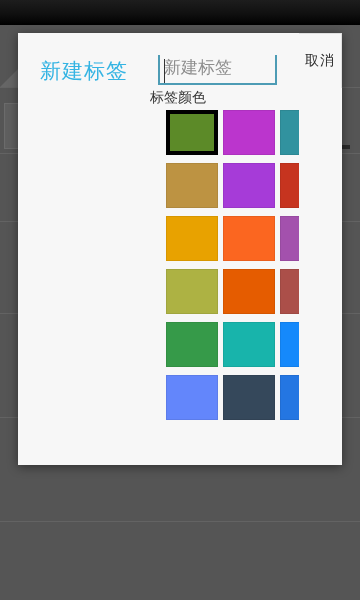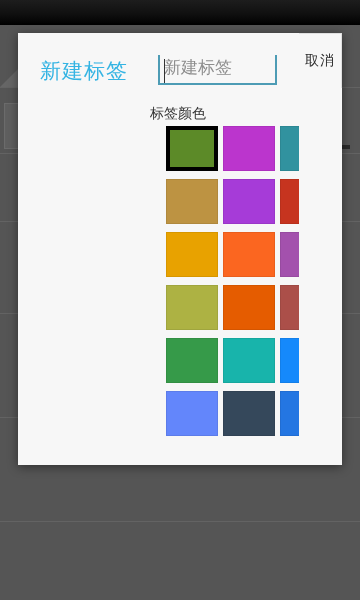--- a/index.html
+++ b/index.html
@@ -122,21 +122,21 @@
   .caret {
     position: absolute;
     left: 36px;
     top: 26px;
     width: 1px;
     height: 24px;
     background: #333333;
   }
 
   .color-label {
-    padding: 20px 0 3px 22px;
+    padding: 4px 0 3px 22px;
     font-size: 14px;
     color: #333333;
   }
 
   .swatch-grid {
     padding: 0 0 0 38px;
     display: grid;
     grid-template-columns: repeat(5, 52px);
     grid-auto-rows: 48px;
     gap: 5px 5px;

